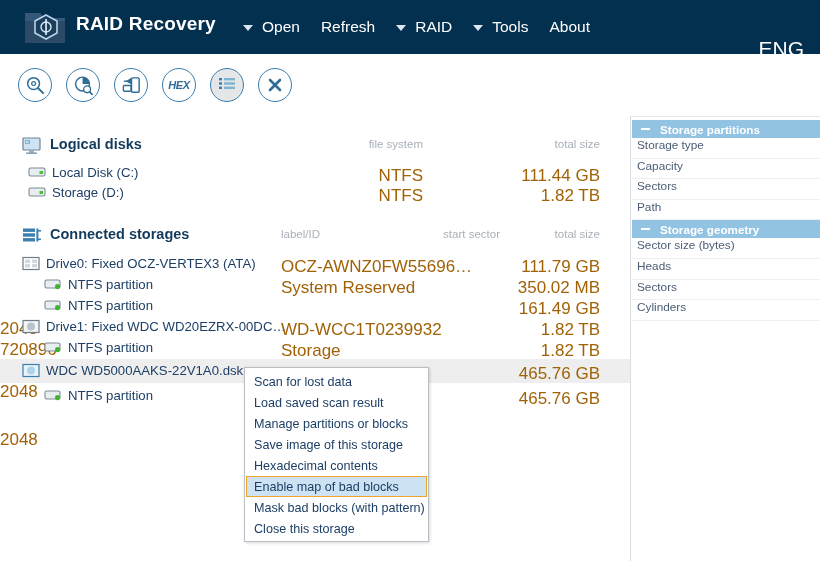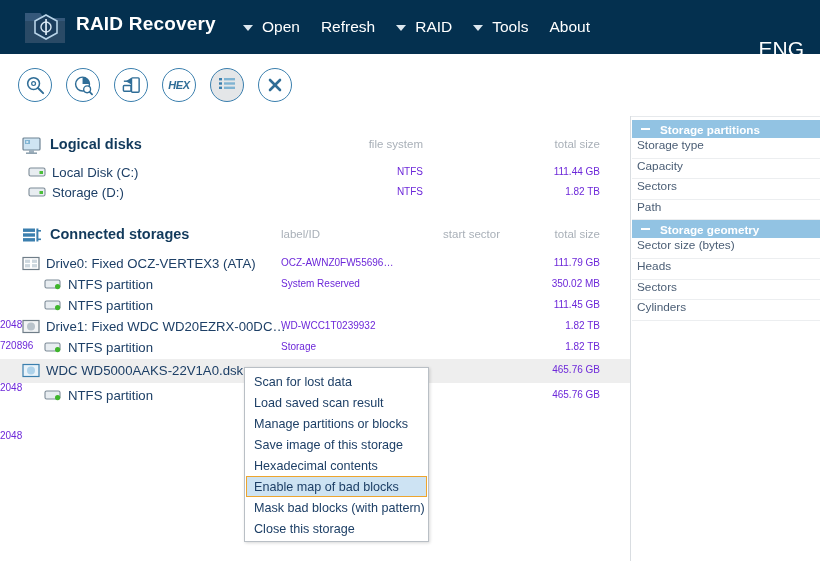--- a/index.html
+++ b/index.html
@@ -140,22 +140,22 @@
     position: absolute; top: 2px;
     width: 18px; height: 15px;
   }
   .row .r-name {
     position: absolute; top: 2px;
     white-space: nowrap;
     color: #1d3f66;
   }
   .row .r-val {
     position: absolute; top: 3px;
-    font-size: 10px;
-    color: #6d28d9;
+    font-size: 17px;
+    color: #a16207;
     white-space: nowrap;
   }
   .r-fs  { left: 0; width: 423px; text-align: right; }
   .r-ts  { left: 0; width: 600px; text-align: right; }
   .r-lid { left: 281px; text-align: left; }
   .r-ss  { left: 0; width: 500px; text-align: left; margin-top: 41px; }
 
   
   .d0 .r-icon { left: 22px; }  .d0 .r-name { left: 46px; }
   .d1 .r-icon { left: 28px; }  .d1 .r-name { left: 52px; }
@@ -405,21 +405,21 @@
     <div class="row d2" style="top:180px;">
       <span class="r-icon">
         <svg width="18" height="15" viewBox="0 0 18 15">
           <rect x="1" y="3" width="15" height="8" rx="1.6" fill="#e8edf1" stroke="#7d8b97" stroke-width="1.1"></rect>
           <circle cx="13.6" cy="9.6" r="2.6" fill="#3fb52c"></circle>
         </svg>
       </span>
       <span class="r-name">NTFS partition</span>
       <span class="r-val r-lid"></span>
       <span class="r-val r-ss">720896</span>
-      <span class="r-val r-ts">111.45 GB</span>
+      <span class="r-val r-ts">161.49 GB</span>
     </div>
 
     <div class="row d0" style="top:201px;">
       <span class="r-icon">
         <svg width="18" height="15" viewBox="0 0 18 15">
           <rect x="1" y="1.5" width="16" height="12" fill="#f2f4f6" stroke="#6f7d88" stroke-width="1.2"></rect>
           <circle cx="9" cy="7.5" r="4" fill="#b9c3cb"></circle>
         </svg>
       </span>
       <span class="r-name">Drive1: Fixed WDC WD20EZRX-00DC…</span>

